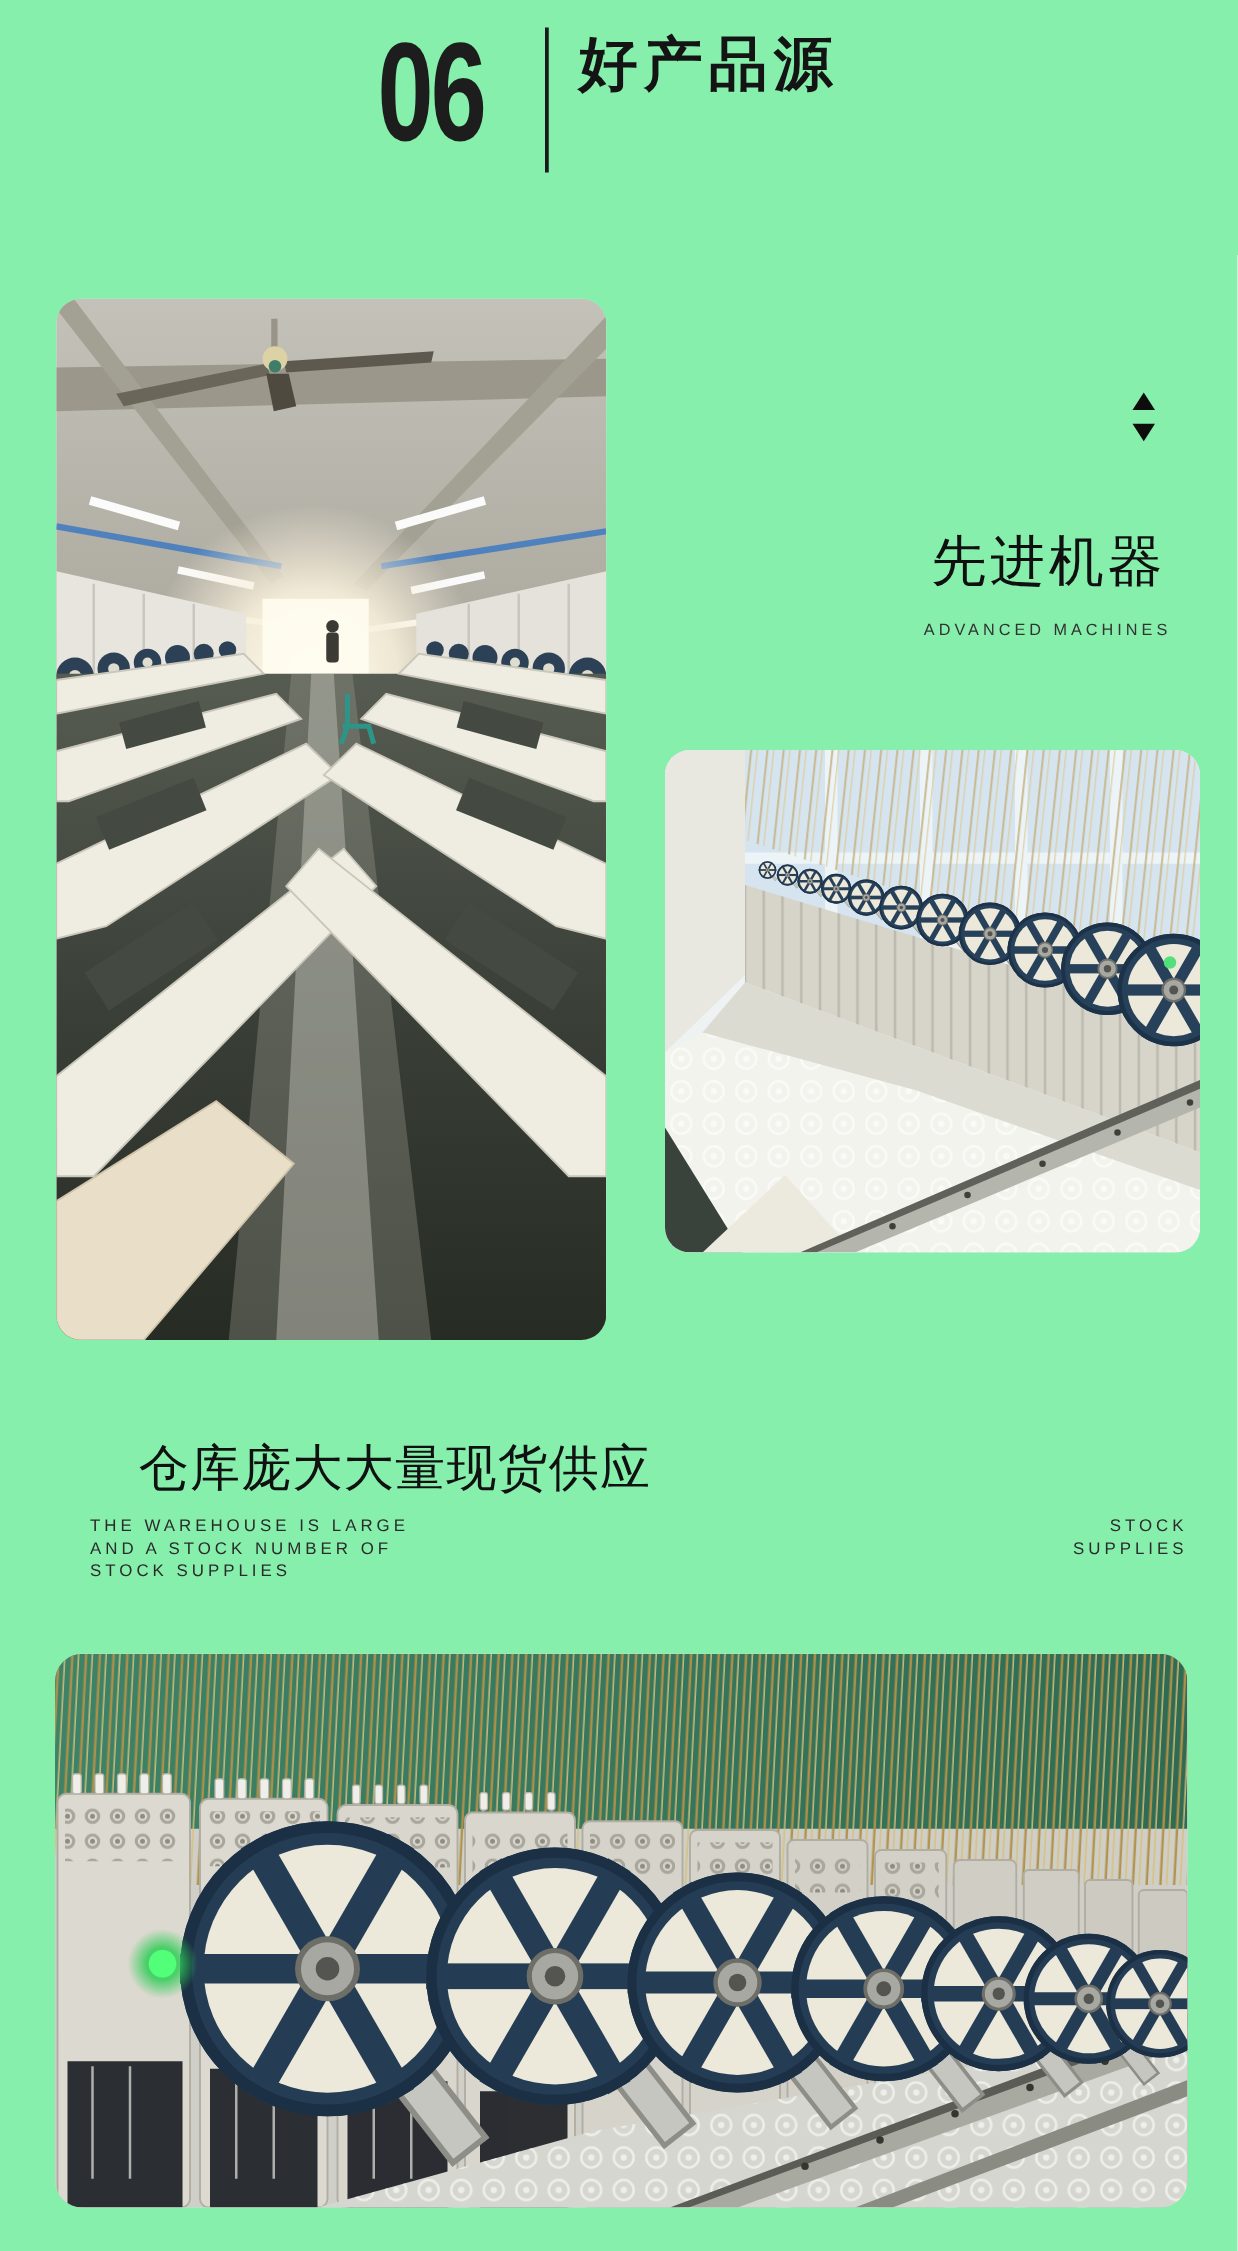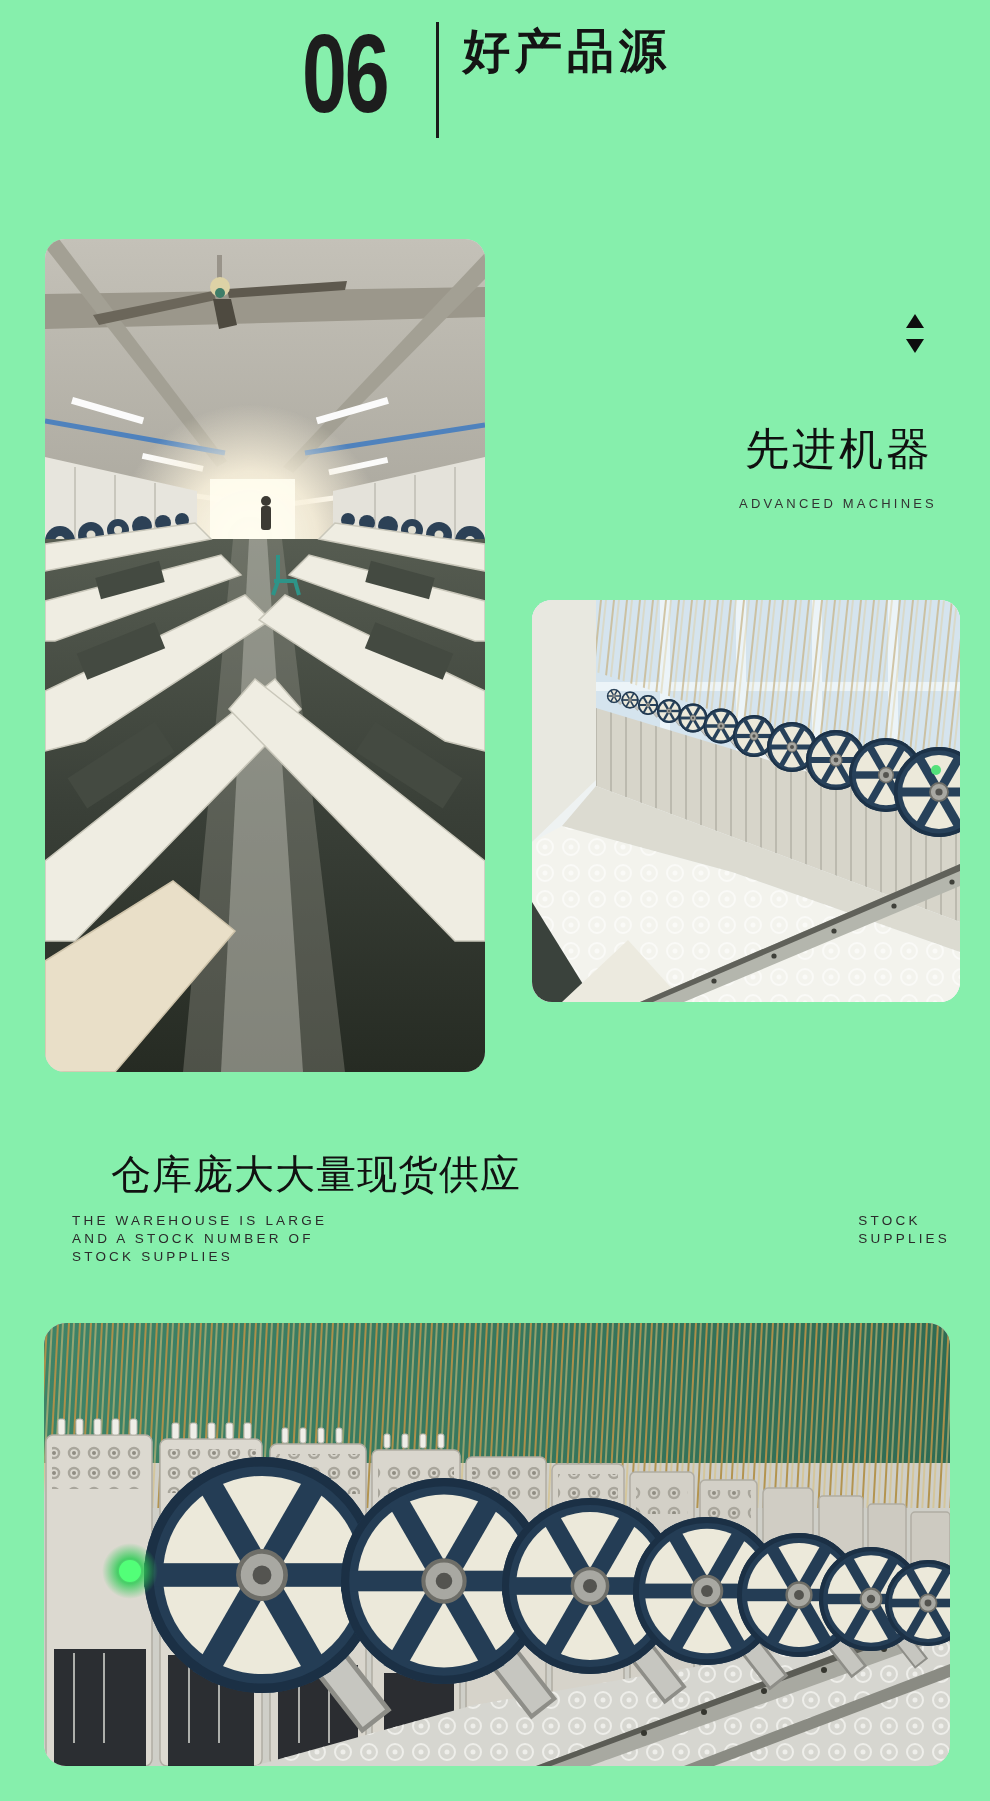--- a/index.html
+++ b/index.html
@@ -31,21 +31,21 @@
     position:absolute; right:53px; top:496px; font-size:13px; letter-spacing:3.2px;
     color:#333; white-space:nowrap;
   }
 
   
   .wh-title {
     position:absolute; left:71px; top:1147px; font-family:"DejaVu Serif", serif;
     font-size:40px; letter-spacing:1px; color:#111; font-weight:500; white-space:nowrap;margin-left:40px;
   }
   .wh-sub { position:absolute; left:72px; top:1212px; font-size:13.5px; line-height:18px; letter-spacing:3.2px; color:#2b2b2b; }
-  .wh-side { position:absolute; right:40px; top:1212px; font-size:13.5px; line-height:18px; letter-spacing:3.2px; color:#2b2b2b; text-align:left; }
+  .wh-side { position:absolute; right:40px; top:1212px; font-size:13.5px; line-height:18px; letter-spacing:3.2px; color:#2b2b2b; text-align:right; }
 
   
   .photo { position:absolute; overflow:hidden; background:#ddd; }
   .photo svg { display:block; width:100%; height:100%; }
   .photo-aisle   { left:45px;  top:239px;  width:440px; height:833px; border-radius:20px; }
   .photo-machines{ left:532px; top:600px;  width:428px; height:402px; border-radius:20px; }
   .photo-stock   { left:44px;  top:1323px; width:906px; height:443px; border-radius:22px; }
 </style>
 </head>
 <body>

